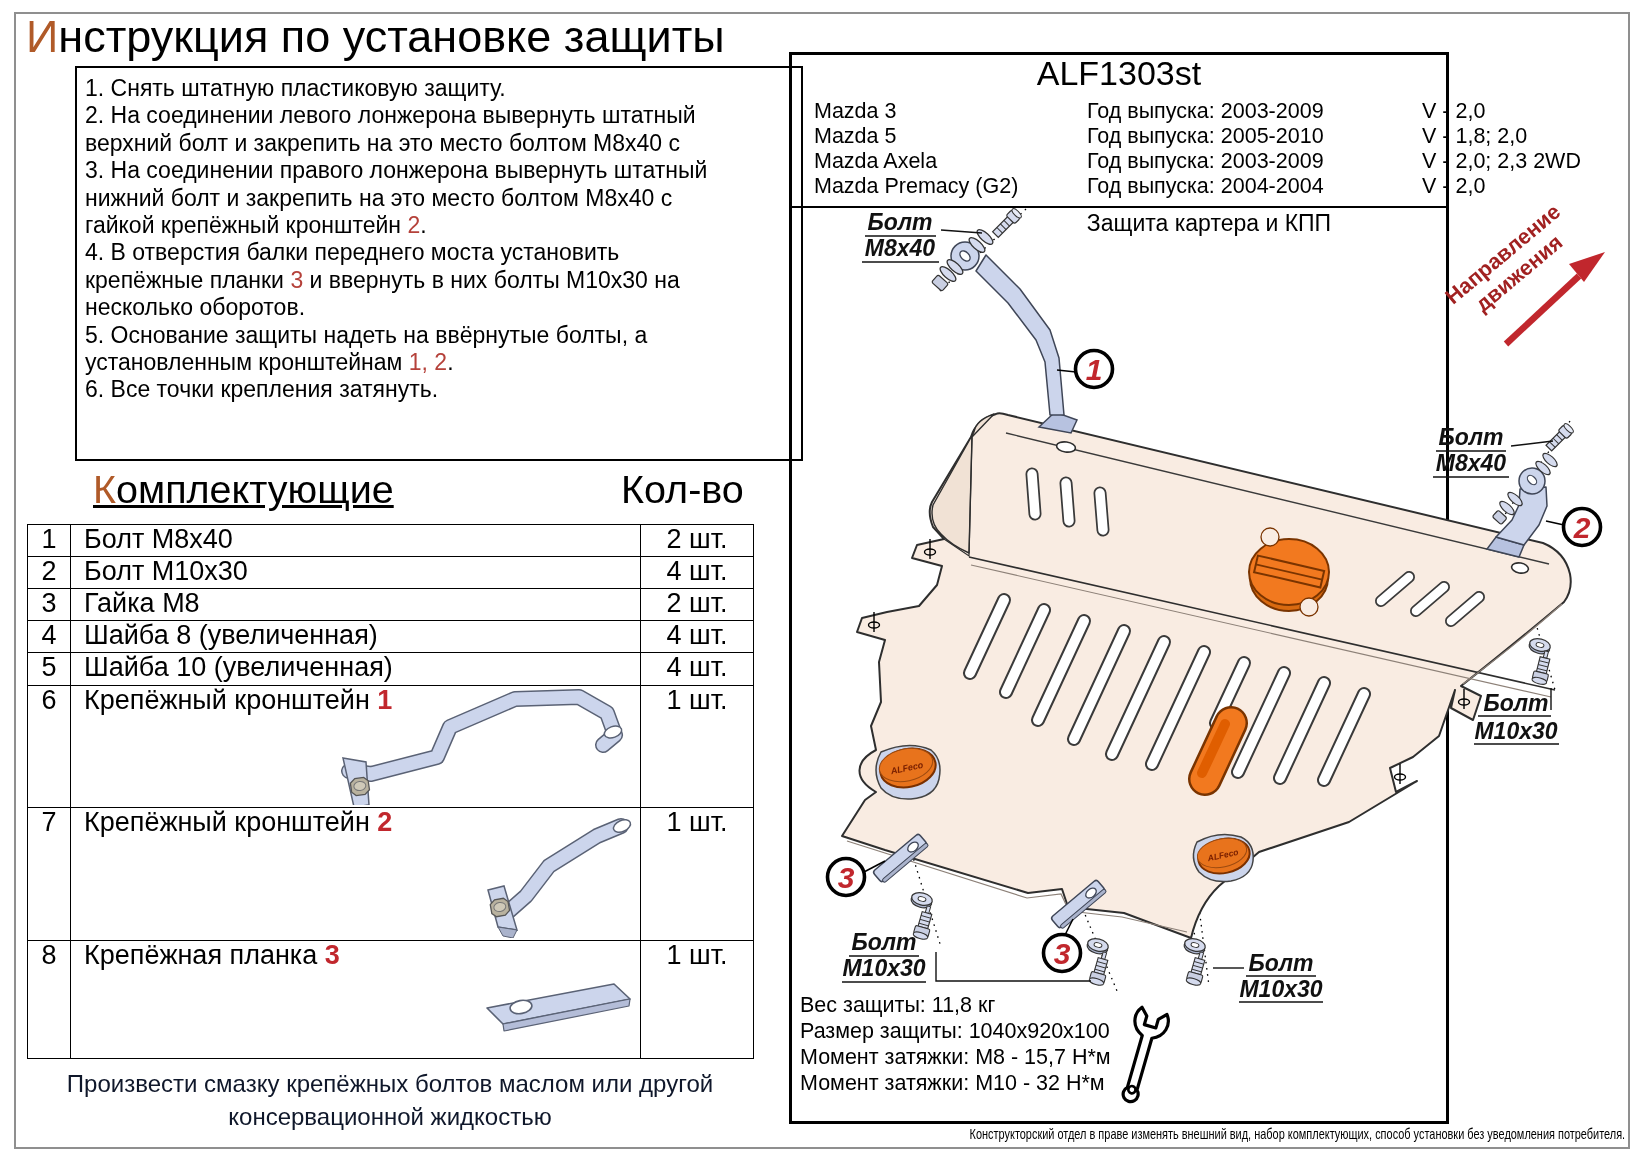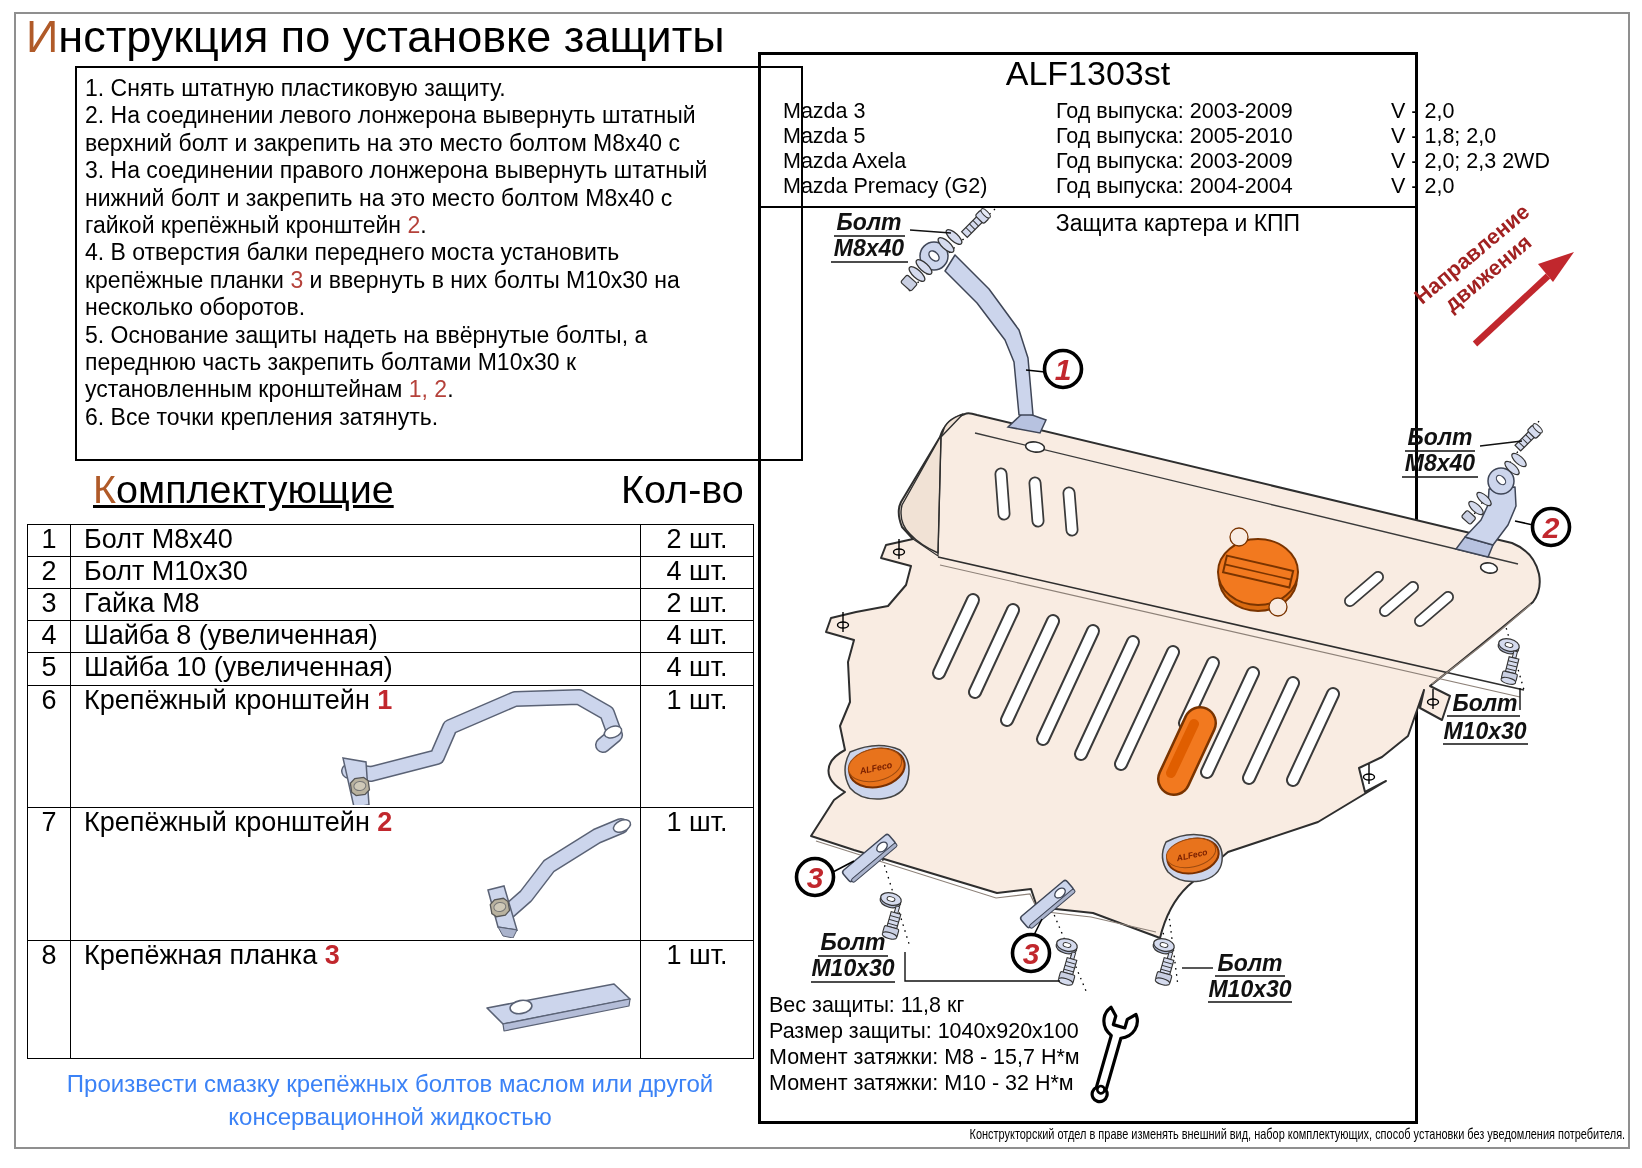--- a/index.html
+++ b/index.html
@@ -18,22 +18,22 @@
   .parts-qty-title{position:absolute;left:621px;top:466px;font-size:39.5px;line-height:47px;white-space:nowrap;}
   table.parts{position:absolute;left:27px;top:524px;width:726px;border-collapse:collapse;
         table-layout:fixed;}
   table.parts td{border:1.5px solid #000;font-size:27px;line-height:27px;padding:0;vertical-align:top;}
   table.parts td.c-num{text-align:center;padding-top:1px;}
   table.parts td.c-name{padding-left:13px;padding-top:1px;position:relative;}
   table.parts td.c-qty{text-align:center;padding-top:1px;}
   .red-num{color:#c1272d;font-weight:bold;}
   .part-illus{position:absolute;pointer-events:none;}
   .warning{position:absolute;left:27px;top:1067px;width:726px;text-align:center;
-        font-size:24px;line-height:33.3px;color:#3b82f6;}
-  .panel{position:absolute;left:758px;top:52px;width:660px;height:1072px;
+        font-size:24px;line-height:33.3px;color:#0f172a;}
+  .panel{position:absolute;left:789px;top:52px;width:660px;height:1072px;
         border:3px solid #000;box-sizing:border-box;}
   .panel-code{position:absolute;left:0;top:-2px;width:100%;text-align:center;font-size:34px;line-height:41px;}
   .veh-row{position:absolute;left:0;width:100%;font-size:21.5px;line-height:25px;white-space:nowrap;}
   .veh-model{position:absolute;left:22px;}
   .veh-years{position:absolute;left:295px;}
   .veh-engine{position:absolute;left:630px;}
   .panel-divider{position:absolute;left:0;top:151px;width:100%;border-bottom:2px solid #000;}
   .diagram-svg{position:absolute;left:0;top:150px;}
   .specs{position:absolute;left:8px;top:938px;font-size:21.5px;line-height:25.9px;white-space:nowrap;}
   .spec-bold{font-weight:normal;}
@@ -57,21 +57,20 @@
     <div class="instr-line"><span>1. Снять штатную пластиковую защиту.</span><span class="red-ref"></span><span></span></div>
     <div class="instr-line"><span>2. На соединении левого лонжерона вывернуть штатный</span><span class="red-ref"></span><span></span></div>
     <div class="instr-line"><span>верхний болт и закрепить на это место болтом М8х40 с</span><span class="red-ref"></span><span></span></div>
     <div class="instr-line"><span>3. На соединении правого лонжерона вывернуть штатный</span><span class="red-ref"></span><span></span></div>
     <div class="instr-line"><span>нижний болт и закрепить на это место болтом М8х40 с</span><span class="red-ref"></span><span></span></div>
     <div class="instr-line"><span>гайкой крепёжный кронштейн </span><span class="red-ref">2</span><span>.</span></div>
     <div class="instr-line"><span>4. В отверстия балки переднего моста установить</span><span class="red-ref"></span><span></span></div>
     <div class="instr-line"><span>крепёжные планки </span><span class="red-ref">3</span><span> и ввернуть в них болты М10х30 на</span></div>
     <div class="instr-line"><span>несколько оборотов.</span><span class="red-ref"></span><span></span></div>
     <div class="instr-line"><span>5. Основание защиты надеть на ввёрнутые болты, а</span><span class="red-ref"></span><span></span></div>
-    <div class="instr-line"><span>переднюю часть закрепить болтами М10х30 к</span><span class="red-ref"></span><span></span></div>
     <div class="instr-line"><span>установленным кронштейнам </span><span class="red-ref">1, 2</span><span>.</span></div>
     <div class="instr-line"><span>6. Все точки крепления затянуть.</span><span class="red-ref"></span><span></span></div>
   </div>
 
   <div class="parts-title"><span class="first-orange">К</span><span>омплектующие</span></div>
   <div class="parts-qty-title">Кол-во</div>
 
   <table class="parts">
     <colgroup>
         <col style="width:43px">

